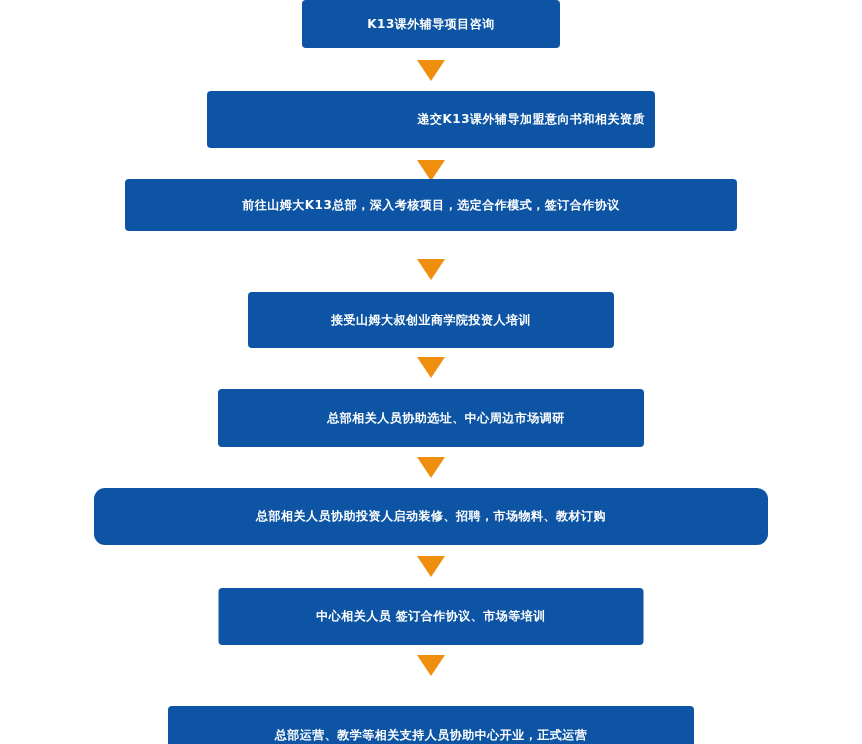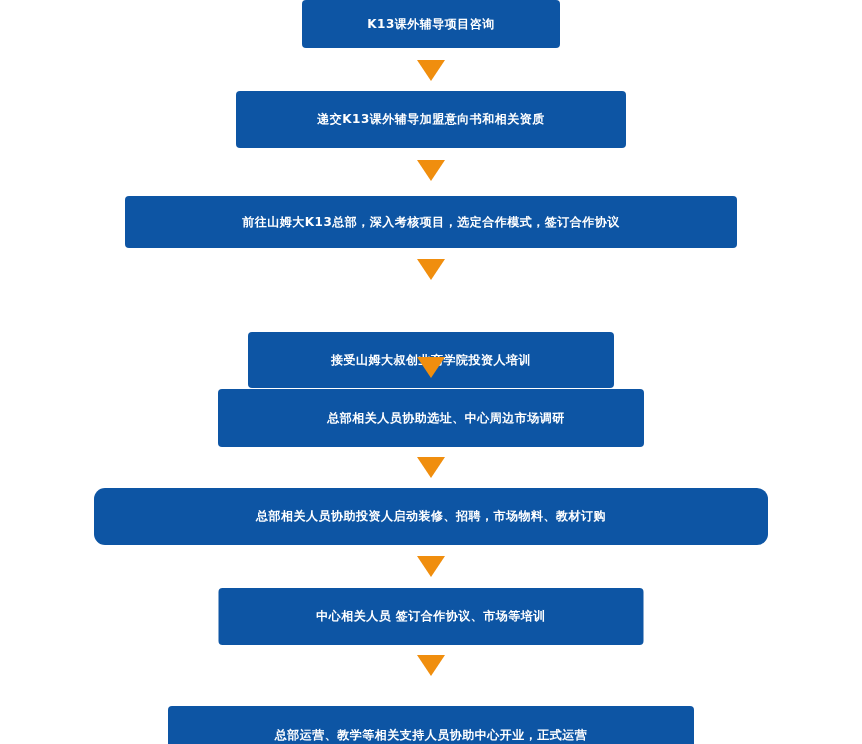--- a/index.html
+++ b/index.html
@@ -45,23 +45,23 @@
     left: 50%;
     transform: translateX(-50%);
     width: 0;
     height: 0;
     border-left: 14px solid transparent;
     border-right: 14px solid transparent;
     border-top: 21px solid var(--arrow-color);
   }
   
   .s1 { top: 0px;   height: 48px; width: 258px; }
-  .s2 { top: 91px;  height: 57px; width: 390px; }
-  .s3 { top: 196px; height: 52px; width: 612px; }
-  .s4 { top: 292px; height: 56px; width: 366px; margin-top: 40px; }
+  .s2 { top: 91px;  height: 57px; width: 448px; justify-content: flex-end; }
+  .s3 { top: 179px; height: 52px; width: 612px; }
+  .s4 { top: 292px; height: 56px; width: 366px; }
   .s5 { top: 389px; height: 58px; width: 426px; padding-left: 40px; }
   .s6 { top: 488px; height: 57px; width: 674px; border-radius: 11px; }
   .s7 { top: 588px; height: 57px; width: 425px; }
   .s8 { top: 686px; height: 58px; width: 526px; margin-top: 20px; }
   .a1 { top: 60px; }
   .a2 { top: 160px; }
   .a3 { top: 259px; }
   .a4 { top: 357px; }
   .a5 { top: 457px; }
   .a6 { top: 556px; }

